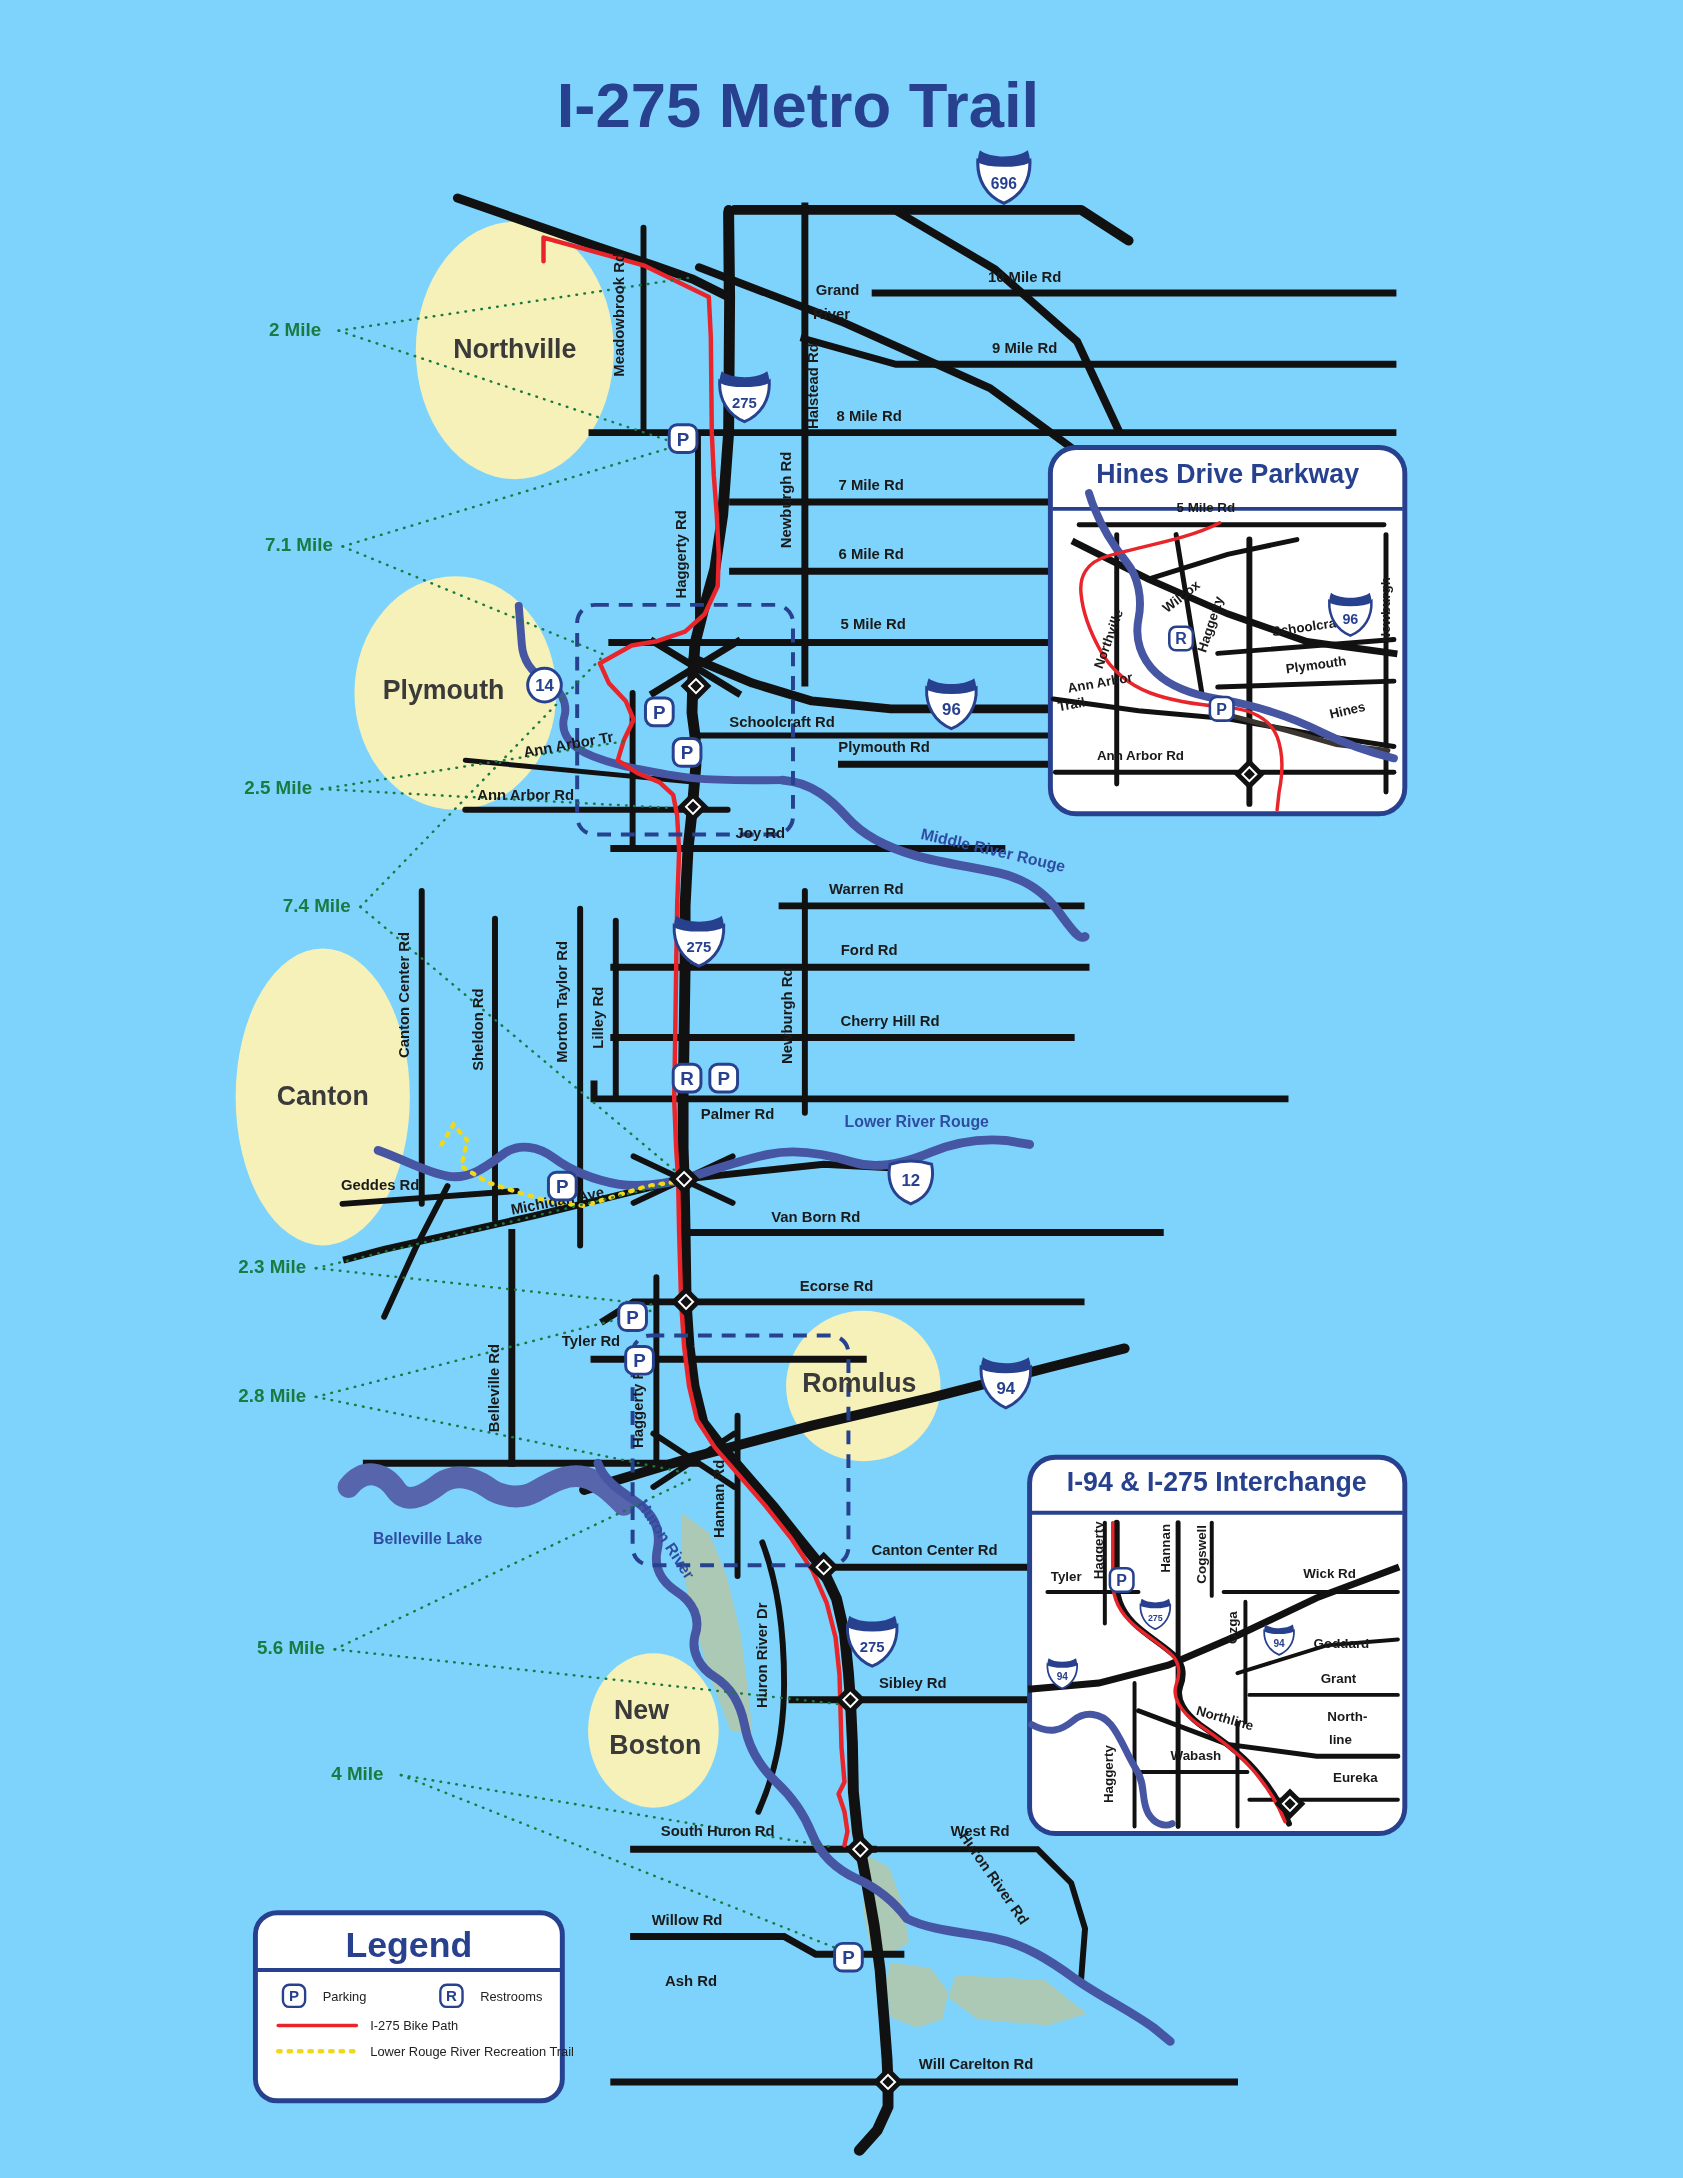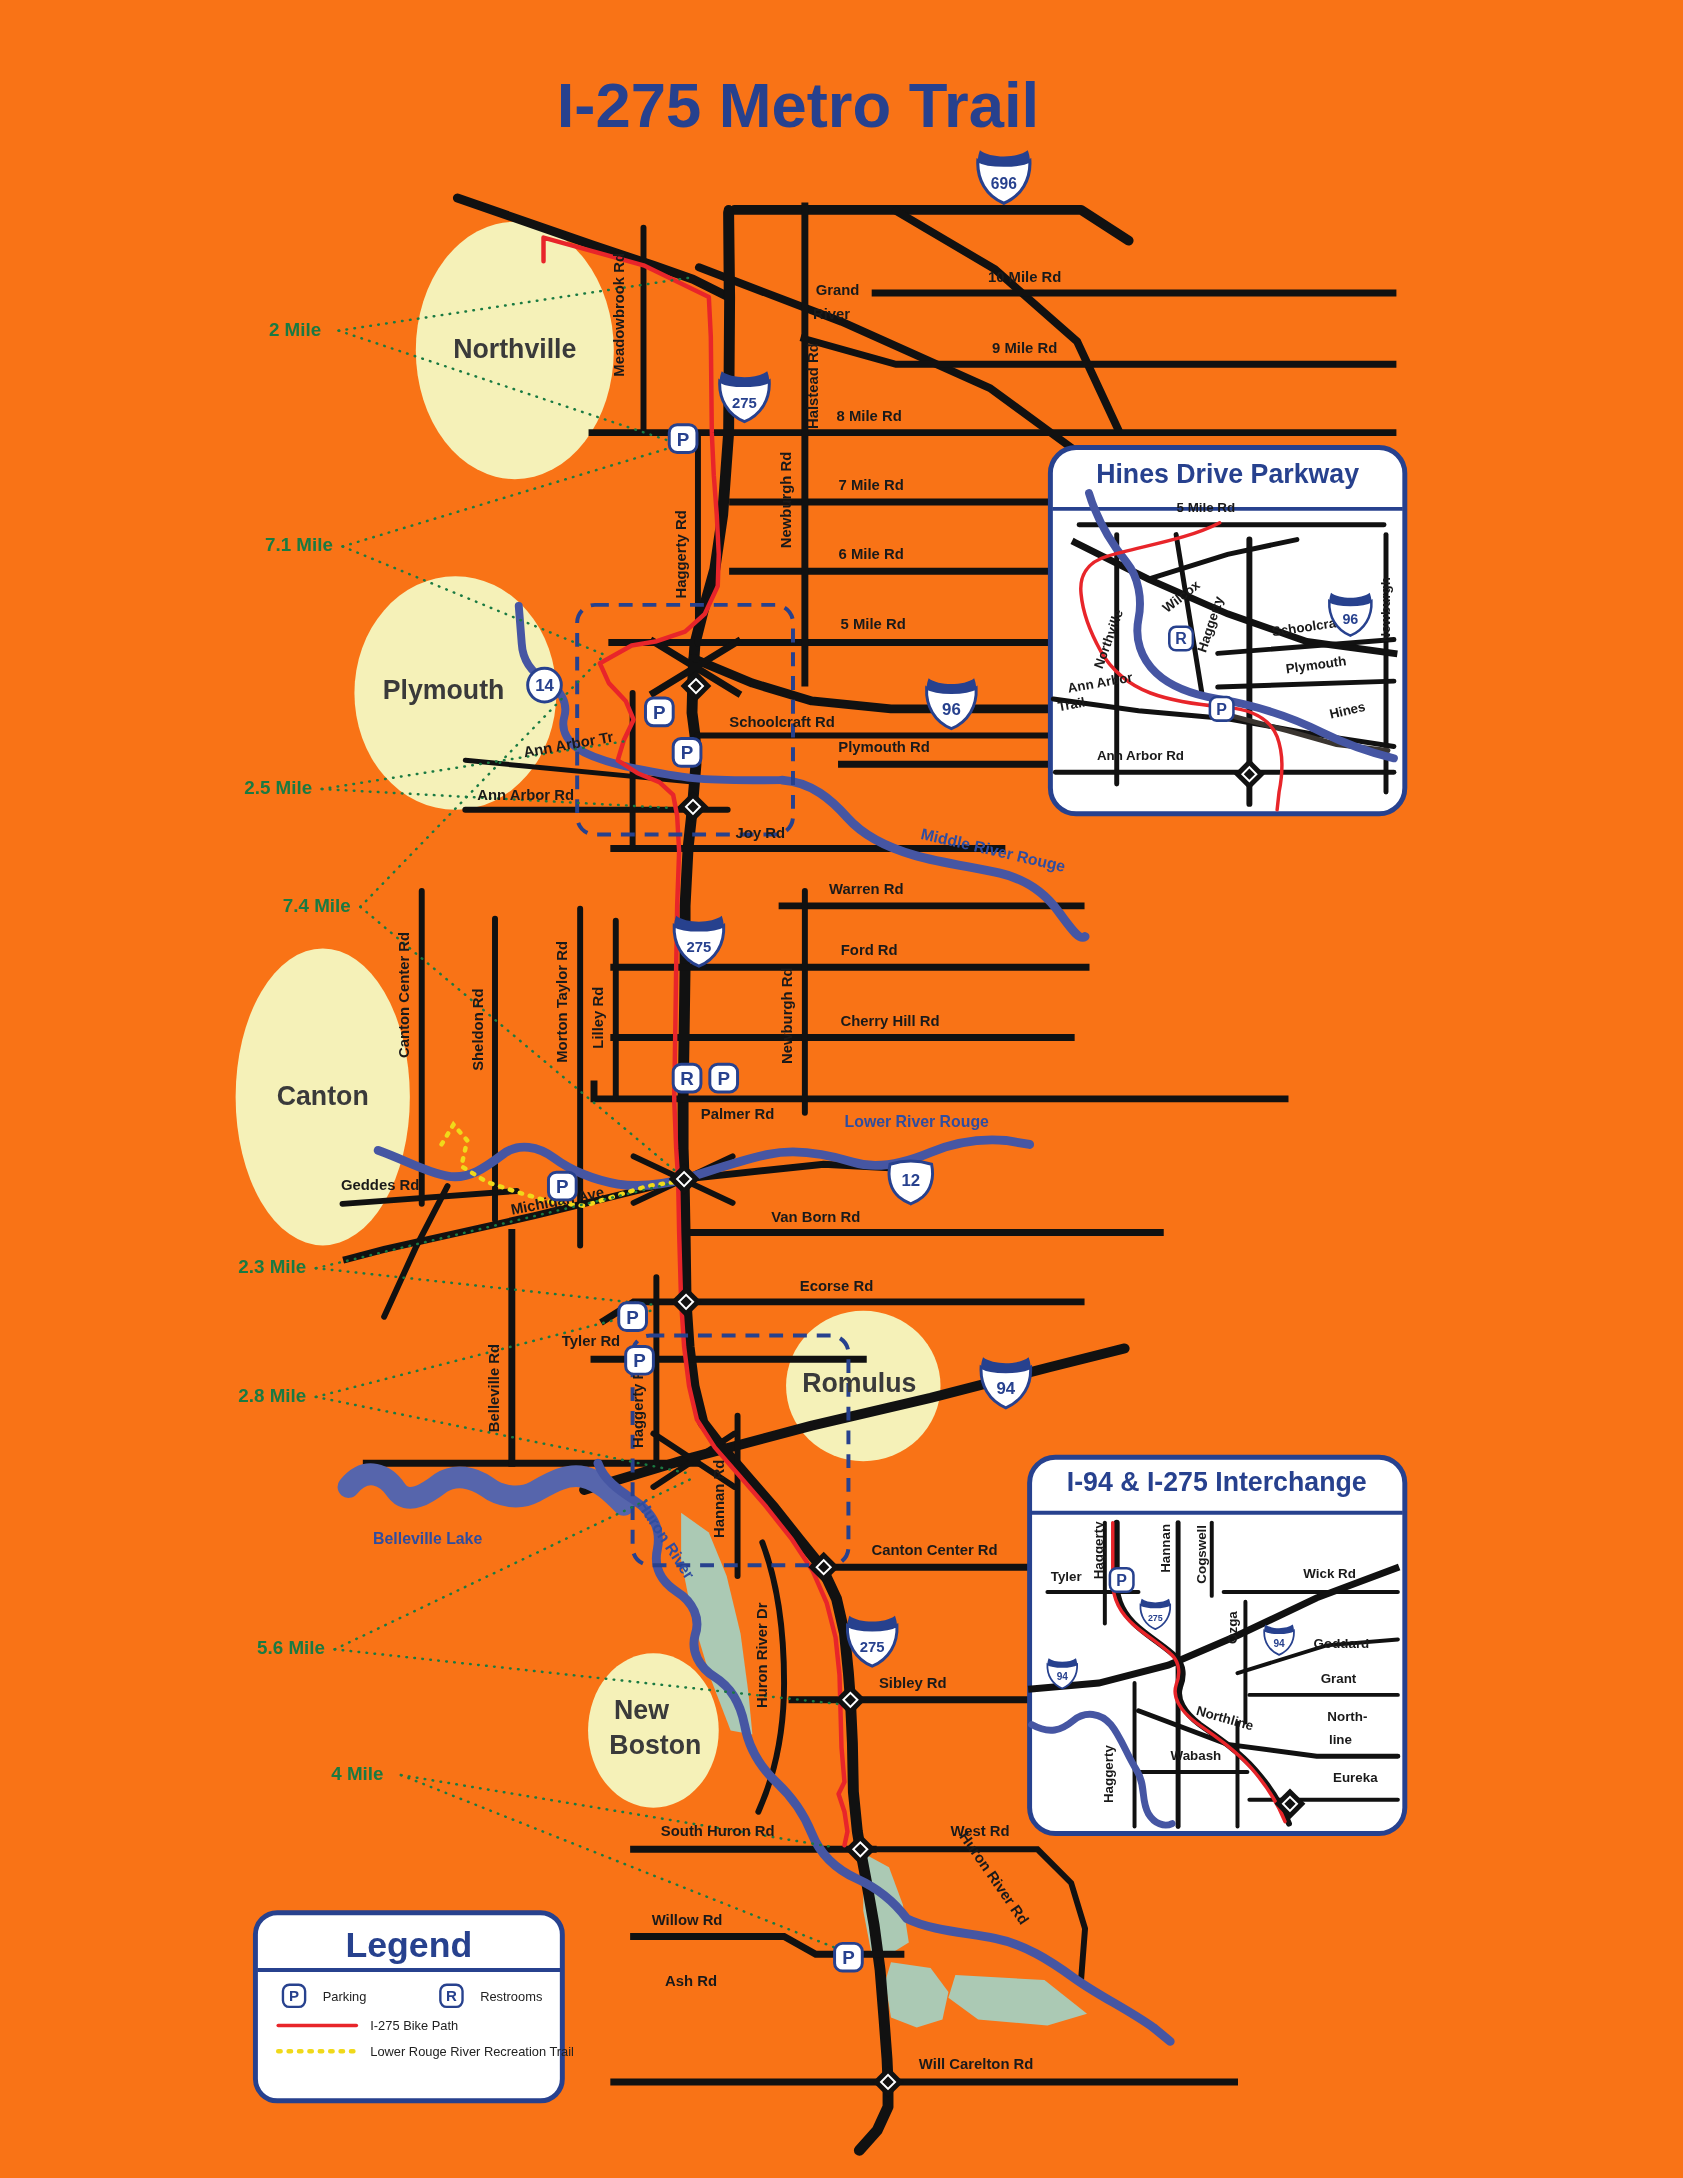--- a/index.html
+++ b/index.html
@@ -1,16 +1,16 @@
 <!DOCTYPE html>
 <html><head>
 <meta charset="utf-8">
 <style>
   html,body{margin:0;padding:0;background:#fff}
-  .stage{position:relative;width:1683px;height:2178px;background:#f97316;overflow:hidden;
+  .stage{position:relative;width:1683px;height:2178px;background:#7dd3fc;overflow:hidden;
          font-family:"Liberation Sans", sans-serif;}
   svg{position:absolute;left:0;top:0}
   text{text-anchor:middle;font-family:"Liberation Sans", sans-serif;}
   .t-title{font-size:64px;font-weight:700;fill:#27418E}
   .t-road{font-size:15px;font-weight:700;fill:#1a1a1a}
   .t-city{font-size:27px;font-weight:600;fill:#3a3a3a}
   .t-mile{font-size:19px;font-weight:600;fill:#1A7A42}
   .t-river{font-size:16px;font-weight:700;fill:#2F4DA0}
   .t-inset-title{font-size:27px;font-weight:700;fill:#27418E}
   .t-small{font-size:13.5px;font-weight:700;fill:#1a1a1a}

